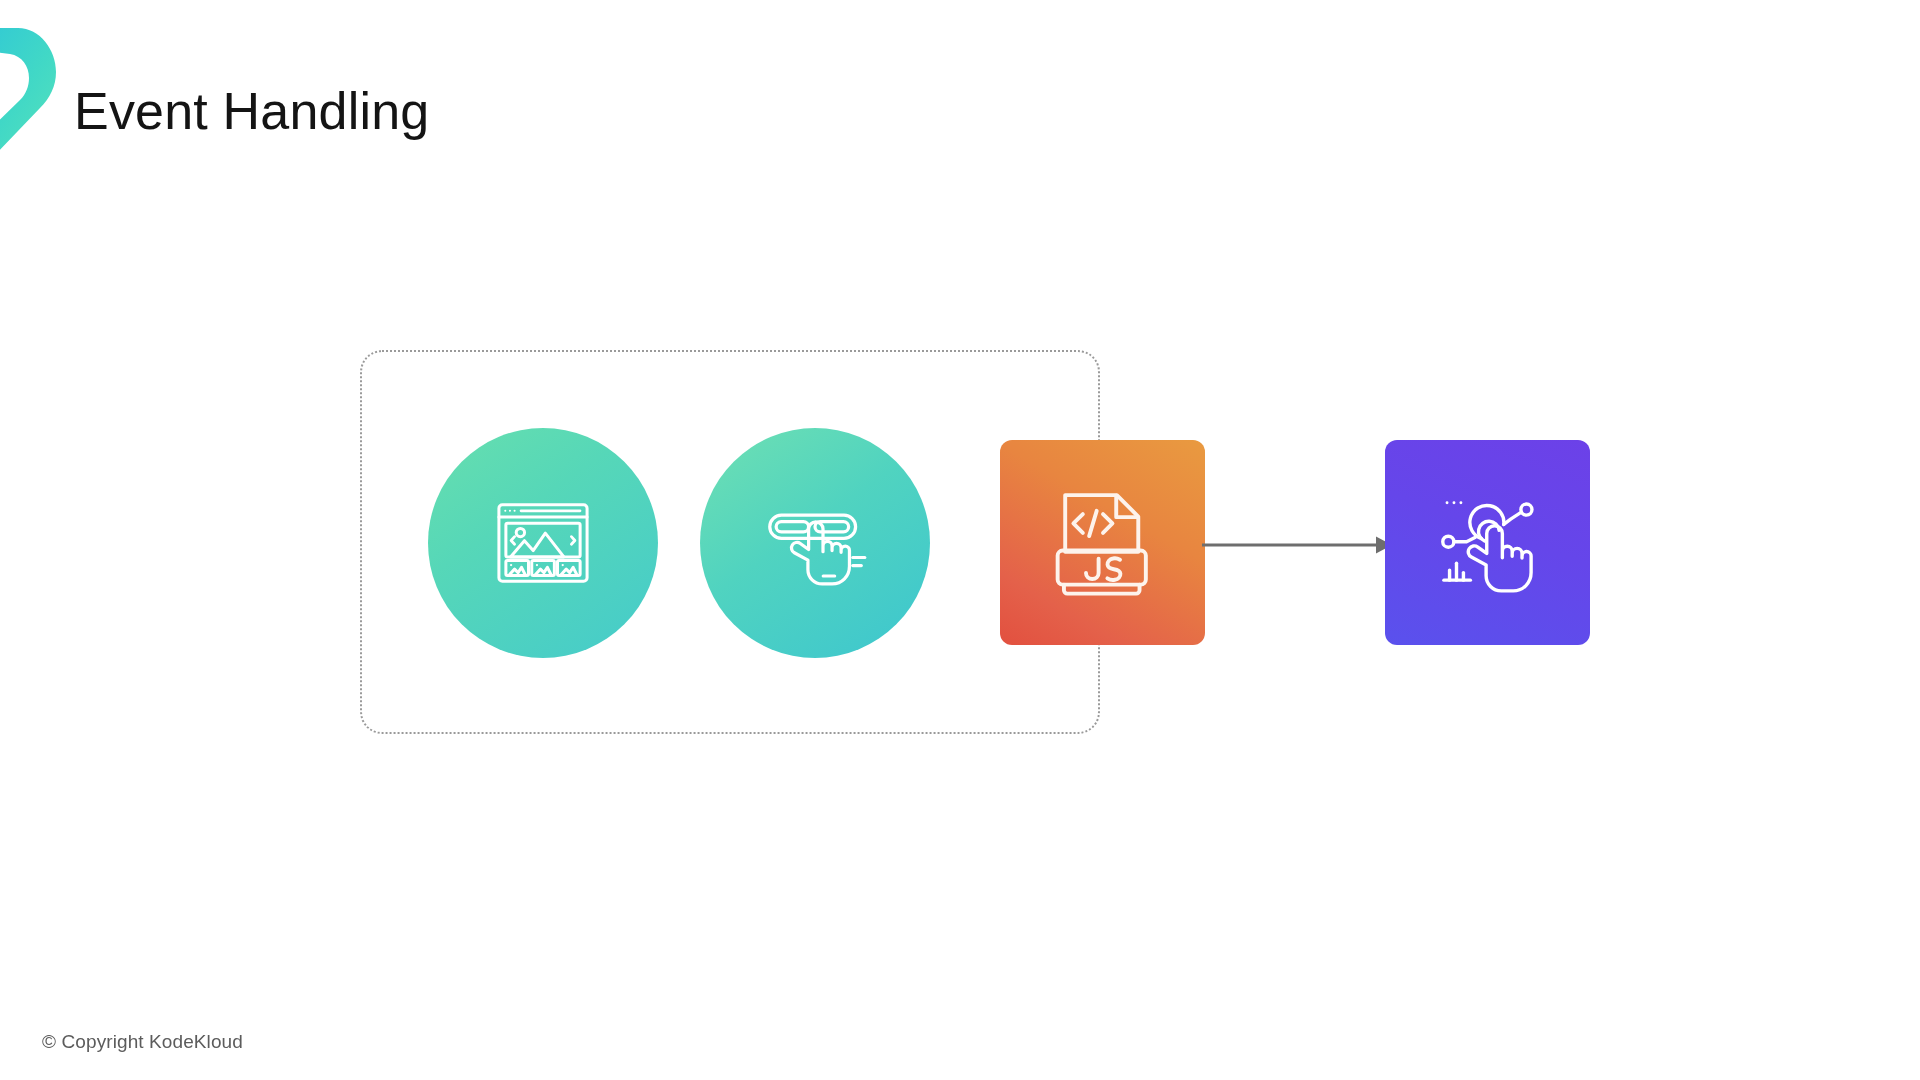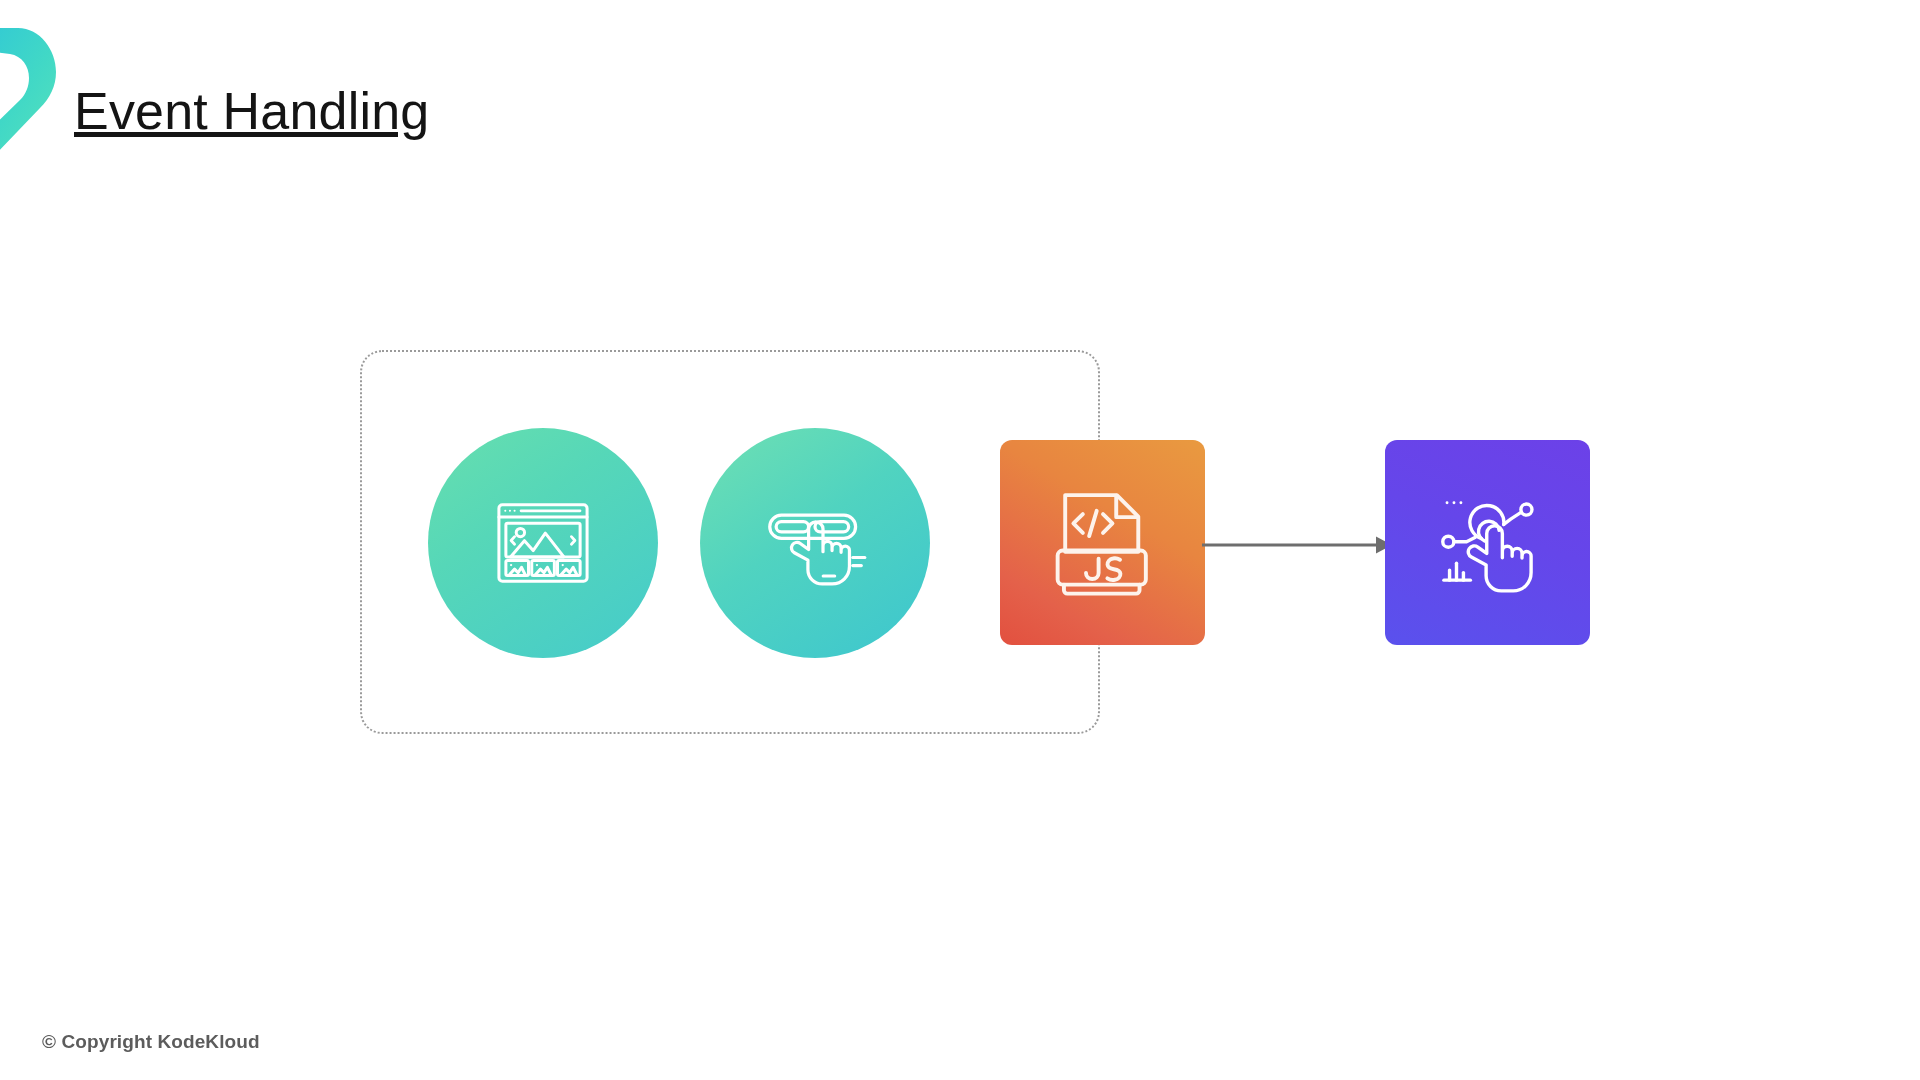--- a/index.html
+++ b/index.html
@@ -29,21 +29,20 @@
   .slide-title {
     position: absolute;
     left: 74px;
     top: 82px;
     font-size: 52px;
     font-weight: 400;
     letter-spacing: 0.2px;
     color: #141414;
     line-height: 1.15;
     white-space: nowrap;
-    text-decoration: underline;
   }
 
   
   .diagram {
     position: absolute;
     left: 0;
     top: 0;
     width: 1920px;
     height: 1080px;
   }
@@ -108,21 +107,20 @@
 
   
   .footer-copyright {
     position: absolute;
     left: 42px;
     top: 1031px;
     font-size: 19px;
     color: #5c5c5c;
     letter-spacing: 0.1px;
     white-space: nowrap;
-    font-weight: bold;
   }
 </style>
 </head>
 <body>
 
 <div class="brand-mark">
   <svg viewBox="0 0 56 140" width="56" height="140" aria-hidden="true">
     <defs>
       <linearGradient id="chevGrad" x1="0" y1="0" x2="1" y2="1">
         <stop offset="0%" stop-color="#2ec6d8"></stop>

